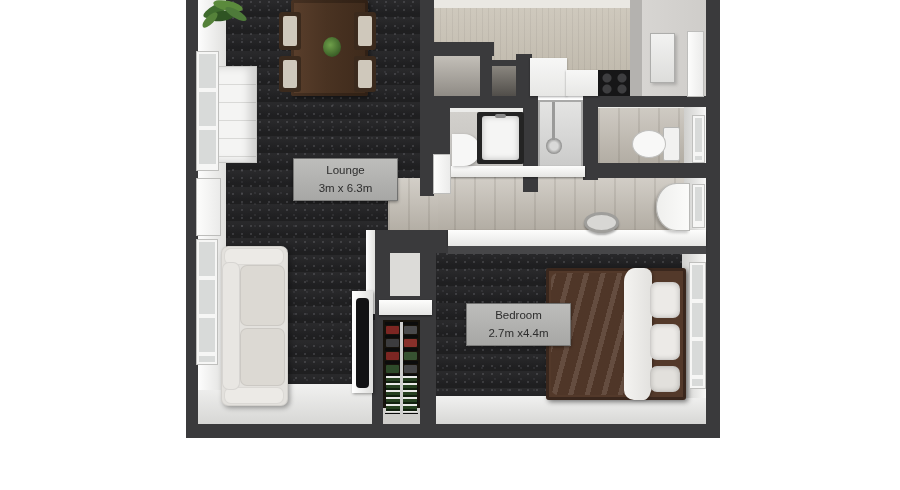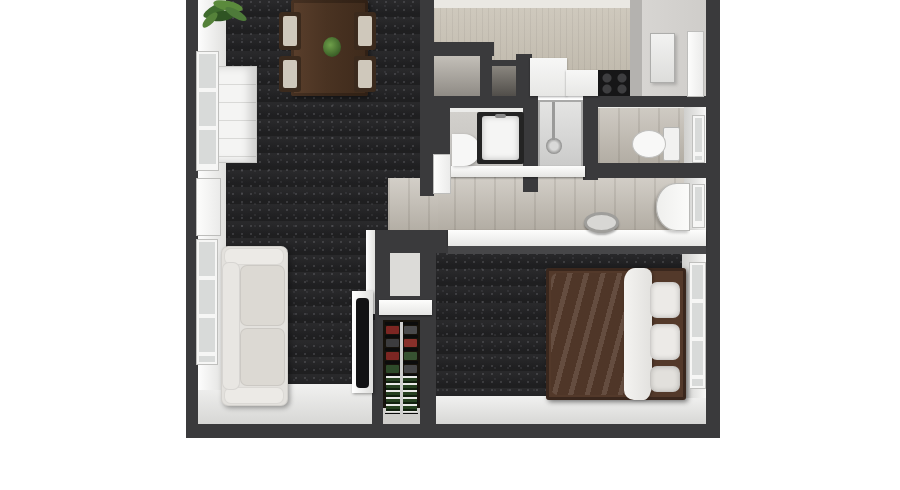--- a/index.html
+++ b/index.html
@@ -183,14 +183,22 @@
   <div class="abs" style="left:546px;top:268px;width:140px;height:132px;">
     <div class="abs" style="left:0;top:0;width:140px;height:132px;background:#53392a;border-radius:3px;box-shadow:inset 0 0 0 3px rgba(0,0,0,.3), 2px 2px 5px rgba(0,0,0,.5);"></div>
     <div class="abs" style="left:5px;top:5px;width:78px;height:122px;border-radius:7px;background:linear-gradient(105deg,#a59d95,#8d867f 60%,#97908a);background-image:repeating-linear-gradient(105deg, rgba(255,255,255,.10) 0 5px, rgba(0,0,0,.05) 5px 16px);"></div>
     <div class="abs" style="left:78px;top:0;width:28px;height:132px;background:linear-gradient(90deg,#f4f3f1,#e2e1de);border-radius:40% 8px 30% 10px / 14px 8px 16px 10px;box-shadow:1px 0 3px rgba(0,0,0,.3);"></div>
     <div class="abs pillow" style="left:104px;top:14px;width:30px;height:36px;"></div>
     <div class="abs pillow" style="left:104px;top:56px;width:30px;height:36px;"></div>
     <div class="abs pillow" style="left:104px;top:98px;width:30px;height:26px;background:#e2e0dc;"></div>
   </div>
   <div class="abs win" style="left:690px;top:263px;width:15px;height:125px;"></div>
 
+  <div class="abs label-plate" style="left:293px;top:158px;width:103px;height:41px;">
+    <div class="txt">Lounge</div>
+    <div class="txt">3m x 6.3m</div>
+  </div>
+  <div class="abs label-plate" style="left:466px;top:303px;width:103px;height:41px;">
+    <div class="txt">Bedroom</div>
+    <div class="txt">2.7m x4.4m</div>
+  </div>
 
 </div>
 
 </body></html>

